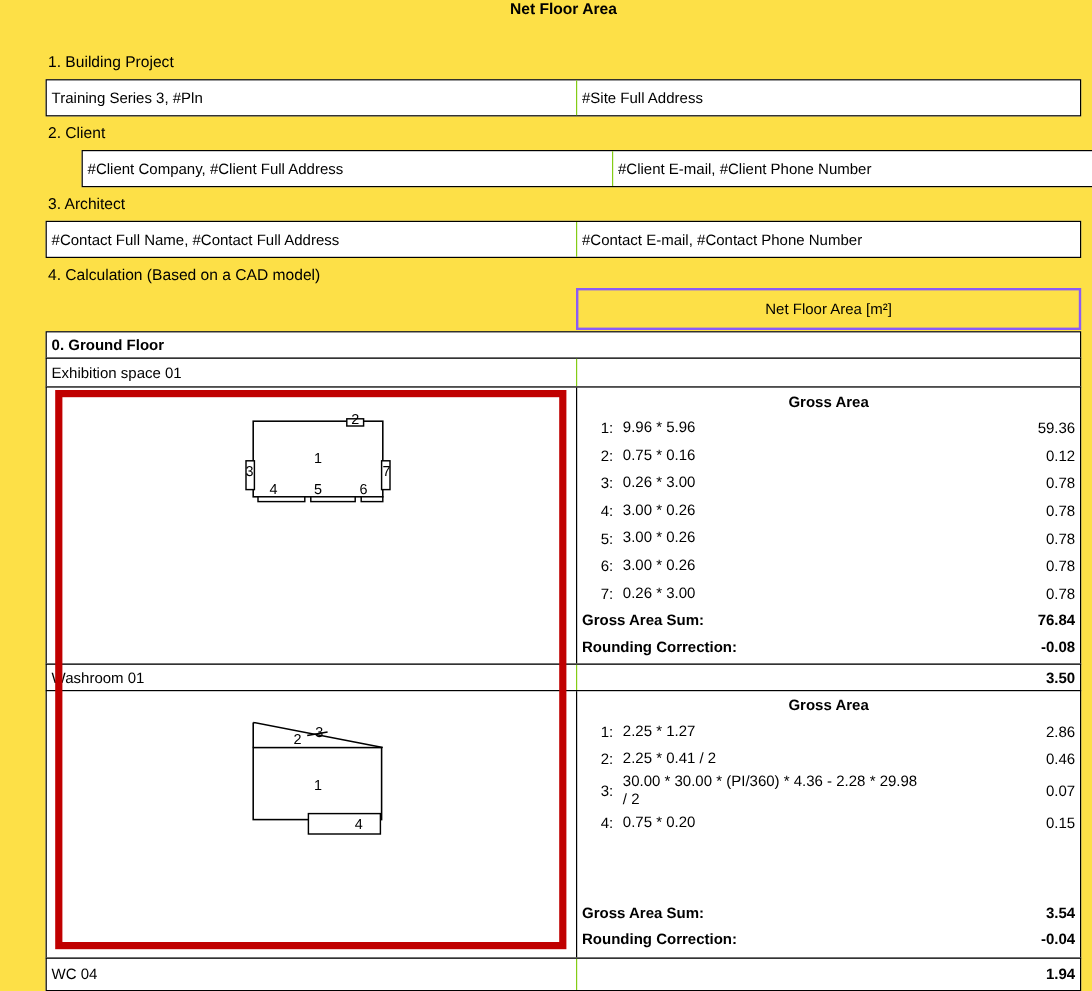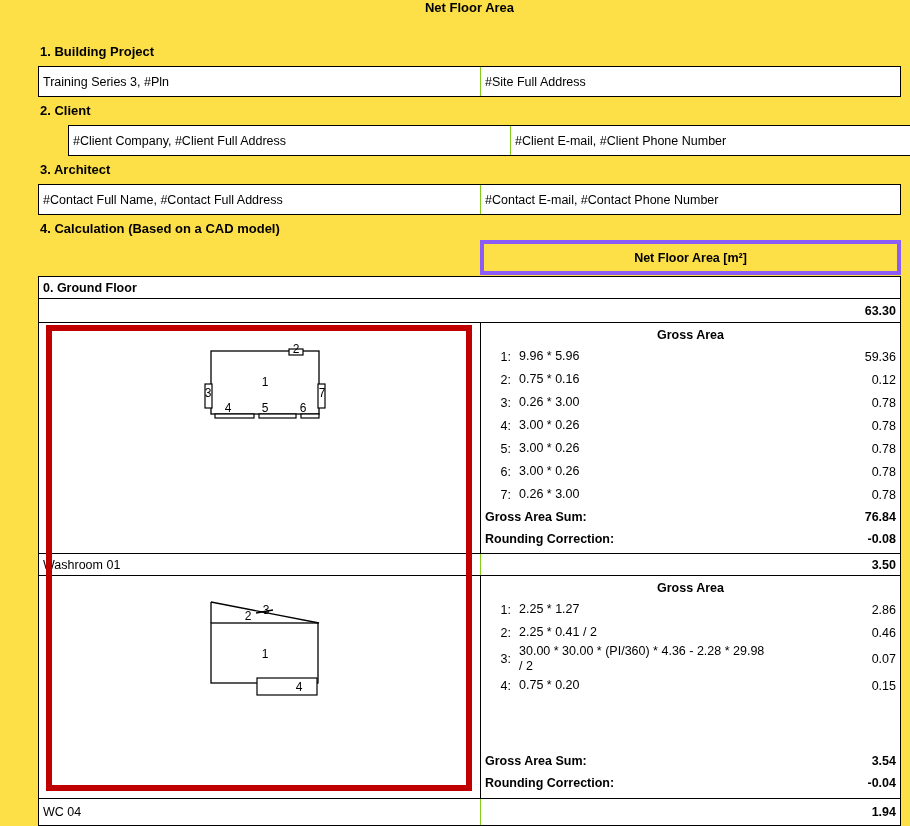--- a/index.html
+++ b/index.html
@@ -6,34 +6,34 @@
   * { margin:0; padding:0; box-sizing:border-box; }
   body { background:#fff; }
   .page {
     position:relative; width:910px; height:826px; background:#fde047;
     font-family:"Liberation Sans", sans-serif; font-size:12.5px; color:#000;
     overflow:hidden;
   }
   .content { position:absolute; left:38px; top:0; width:863px; height:826px; }
   .title { position:absolute; top:0; left:0; width:100%; text-align:center; font-weight:bold; font-size:13px; }
   .subtitle { position:absolute; top:20px; left:0; width:100%; text-align:center; font-size:13px; }
-  .heading { position:absolute; left:2px; font-weight:bold; font-size:13px; }
+  .heading { position:absolute; left:2px; font-weight:normal; font-size:13px; }
   .trow {
     position:absolute; left:0; width:863px; border:1px solid #000;
     display:flex; align-items:stretch; background:#fff;
   }
   .cl { width:442px; border-right:1px solid #84cc16; padding:0 4px; display:flex; align-items:center; }
   .cr { flex:1; padding:0 4px; display:flex; align-items:center; }
   .cr.val, .cl.val { justify-content:flex-end; font-weight:bold; }
   .info { height:31px; }
   .nfa-row { position:absolute; left:0; width:863px; display:flex; }
   .nfa-spacer { width:442px; }
   .nfa-cell {
-    flex:1; border:4px solid #8b5cf6; height:35px; display:flex;
-    align-items:center; justify-content:center; font-weight:bold;
+    flex:1; border:2px solid #8b5cf6; height:35px; display:flex;
+    align-items:center; justify-content:center; font-weight:normal;
   }
   .storey-cell { flex:1; display:flex; align-items:center; padding:0 4px; font-weight:bold; }
   .plan-cell { width:442px; border-right:1px solid #000; position:relative; }
   .calc-col { flex:1; display:flex; flex-direction:column; padding:3px 4px 4px 4px; }
   .ga-header { text-align:center; font-weight:bold; height:19px; line-height:19px; }
   .calc-line { display:flex; align-items:center; min-height:23px; }
   .calc-no { width:26px; text-align:right; margin-right:8px; flex:none; }
   .calc-formula { max-width:248px; line-height:15px; }
   .calc-val { margin-left:auto; text-align:right; padding-left:8px; }
   .sum-line { display:flex; align-items:center; min-height:22px; font-weight:bold; }
@@ -79,21 +79,21 @@
     <div class="nfa-row" style="top:240px;">
       <div class="nfa-spacer"></div>
       <div class="nfa-cell">Net Floor Area [m²]</div>
     </div>
 
     <div class="trow" style="top:276px; height:23px;">
       <div class="storey-cell">0. Ground Floor</div>
     </div>
 
     <div class="trow" style="top:298px; height:25px;">
-      <div class="cr val">63.30</div>
+      <div class="cl">Exhibition space 01</div>
     </div>
 
     <div class="trow" style="top:322px; height:232px;">
       <div class="plan-cell">
         <svg class="plan-svg" width="440" height="230" viewBox="0 0 440 230">
           <rect class="plan-stroke" x="172" y="28" width="108" height="63"></rect>
           <rect class="plan-fill" x="250" y="26" width="14" height="6"></rect>
           <rect class="plan-fill" x="166" y="61" width="7" height="24"></rect>
           <rect class="plan-fill" x="279" y="61" width="7" height="24"></rect>
           <rect class="plan-fill" x="176" y="91" width="39" height="4"></rect>

